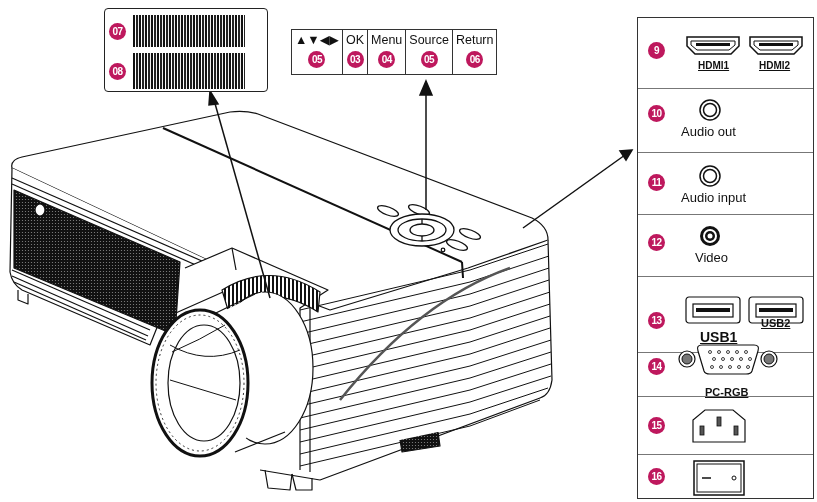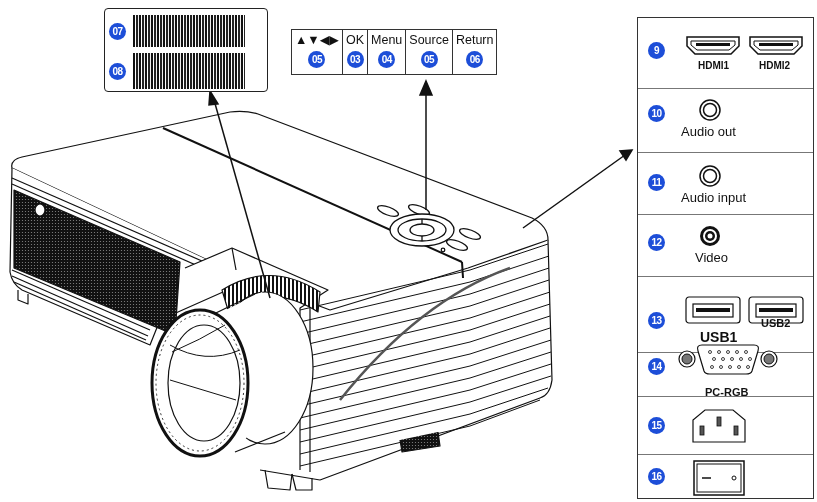--- a/index.html
+++ b/index.html
@@ -1,36 +1,36 @@
 <!DOCTYPE html>
 <html><head>
 <meta charset="utf-8">
 <style>
   html,body{margin:0;padding:0;background:#fff;}
   body{width:817px;height:502px;position:relative;overflow:hidden;font-family:"Liberation Sans",sans-serif;color:#111;}
   .abs{position:absolute;}
   
-  .badge{display:inline-flex;align-items:center;justify-content:center;width:17px;height:17px;border-radius:50%;background:#1d4ed8;color:#fff;font-size:10px;font-weight:bold;letter-spacing:-0.5px;}
+  .badge{display:inline-flex;align-items:center;justify-content:center;width:17px;height:17px;border-radius:50%;background:#be185d;color:#fff;font-size:10px;font-weight:bold;letter-spacing:-0.5px;}
   
   #btn-table{left:291px;top:29px;height:44px;border:1px solid #333;display:flex;background:#fff;}
   .btn-cell{display:flex;flex-direction:column;align-items:center;justify-content:flex-start;border-right:1px solid #333;padding:2px 3px 0 3px;}
   .btn-cell:last-child{border-right:none;}
   .btn-label{font-size:12.5px;line-height:16px;white-space:nowrap;}
   .btn-cell .badge{margin-top:3px;}
   
   #focus-box{left:104px;top:8px;width:162px;height:82px;border:1.2px solid #222;border-radius:4px;background:#fff;overflow:hidden;}
   .ring-strip{position:absolute;left:28px;width:112px;background:repeating-linear-gradient(90deg,#111 0 2px,#fff 2px 3px,#222 3px 5px,#eee 5px 6px);}
   #focus-box .badge{position:absolute;left:4px;}
   
   #ports{left:637px;top:17px;width:175px;height:480px;border:1.2px solid #333;background:#fff;}
   .port-row{position:absolute;left:0;width:175px;border-bottom:1px solid #777;}
   .port-row:last-child{border-bottom:none;}
   .port-row .badge{position:absolute;left:10px;}
   .plabel{position:absolute;font-size:13px;white-space:nowrap;}
-  .plabel.small{font-size:10px;font-weight:bold;}
+  .plabel.small{font-size:10px;font-weight:bold;text-decoration:underline;}
   svg{display:block;}
 </style>
 </head>
 <body>
 
 <svg class="abs" style="left:0;top:0" width="817" height="502" viewBox="0 0 817 502">
   <defs>
     <pattern id="mesh" width="3" height="3" patternUnits="userSpaceOnUse">
       <rect width="3" height="3" fill="#111"></rect>
       <circle cx="1.5" cy="1.5" r="0.6" fill="#888"></circle>

